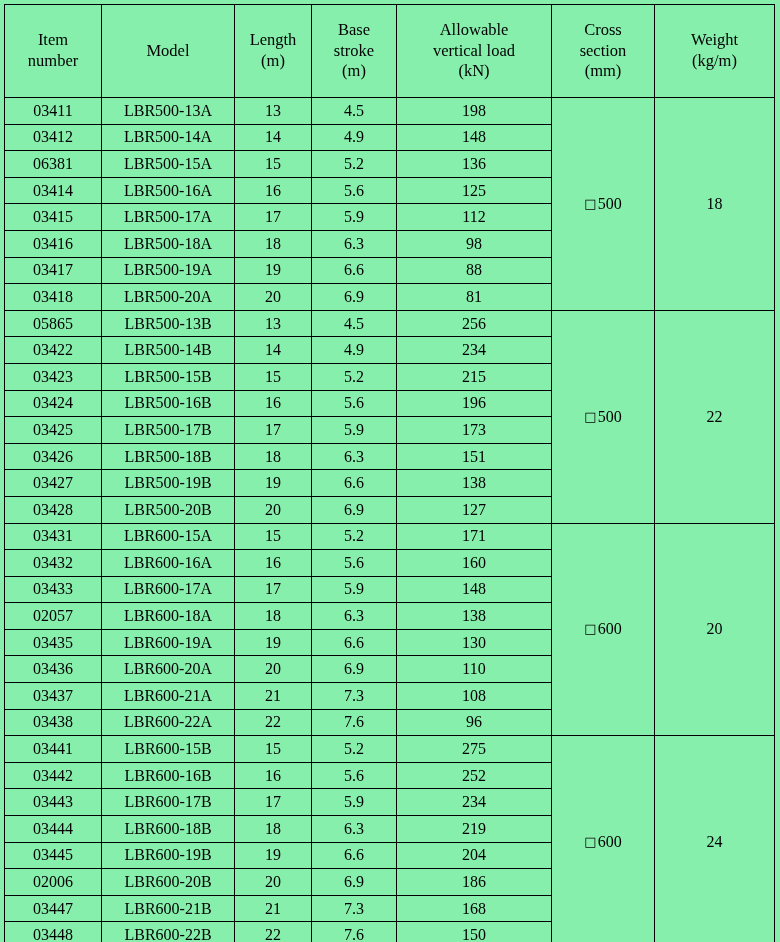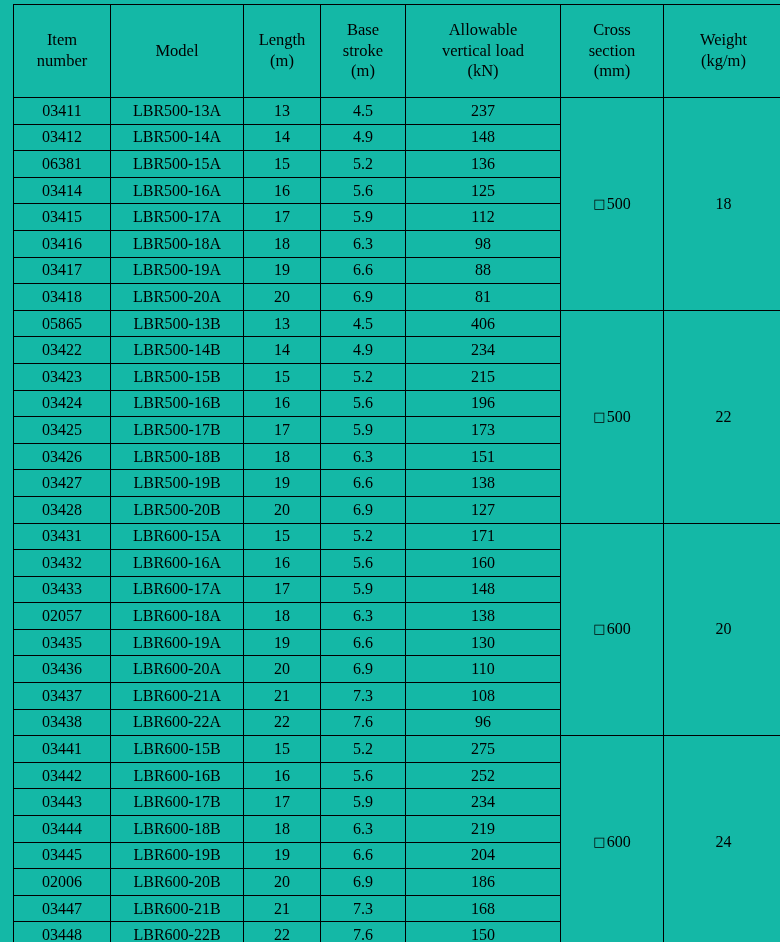--- a/index.html
+++ b/index.html
@@ -8,23 +8,23 @@
     background: #ffffff;
   }
   body {
     font-family: "Liberation Serif", serif;
     color: #000000;
   }
   #sheet {
     width: 780px;
     height: 942px;
     position: relative;
-    background: #14b8a6;
+    background: #86efac;
     box-sizing: border-box;
-    padding: 4px 5px 4px 13px;
+    padding: 4px 5px 4px 4px;
   }
   table.spec {
     border-collapse: collapse;
     table-layout: fixed;
     width: 770px;
     margin: 0;
   }
   table.spec th,
   table.spec td {
     border: 1px solid #000000;
@@ -114,21 +114,21 @@
             <span class="hdr-line">(kg/m)</span>
           </th>
         </tr>
     </thead>
     <tbody>
         <tr>
           <td>03411</td>
           <td>LBR500-13A</td>
           <td>13</td>
           <td>4.5</td>
-          <td>237</td>
+          <td>198</td>
           <td class="group-cell" rowspan="8"><span class="sq">□</span>500</td>
           <td class="group-cell" rowspan="8">18</td>
         </tr>
         <tr>
           <td>03412</td>
           <td>LBR500-14A</td>
           <td>14</td>
           <td>4.9</td>
           <td>148</td>
         </tr>
@@ -172,21 +172,21 @@
           <td>LBR500-20A</td>
           <td>20</td>
           <td>6.9</td>
           <td>81</td>
         </tr>
         <tr>
           <td>05865</td>
           <td>LBR500-13B</td>
           <td>13</td>
           <td>4.5</td>
-          <td>406</td>
+          <td>256</td>
           <td class="group-cell" rowspan="8"><span class="sq">□</span>500</td>
           <td class="group-cell" rowspan="8">22</td>
         </tr>
         <tr>
           <td>03422</td>
           <td>LBR500-14B</td>
           <td>14</td>
           <td>4.9</td>
           <td>234</td>
         </tr>

